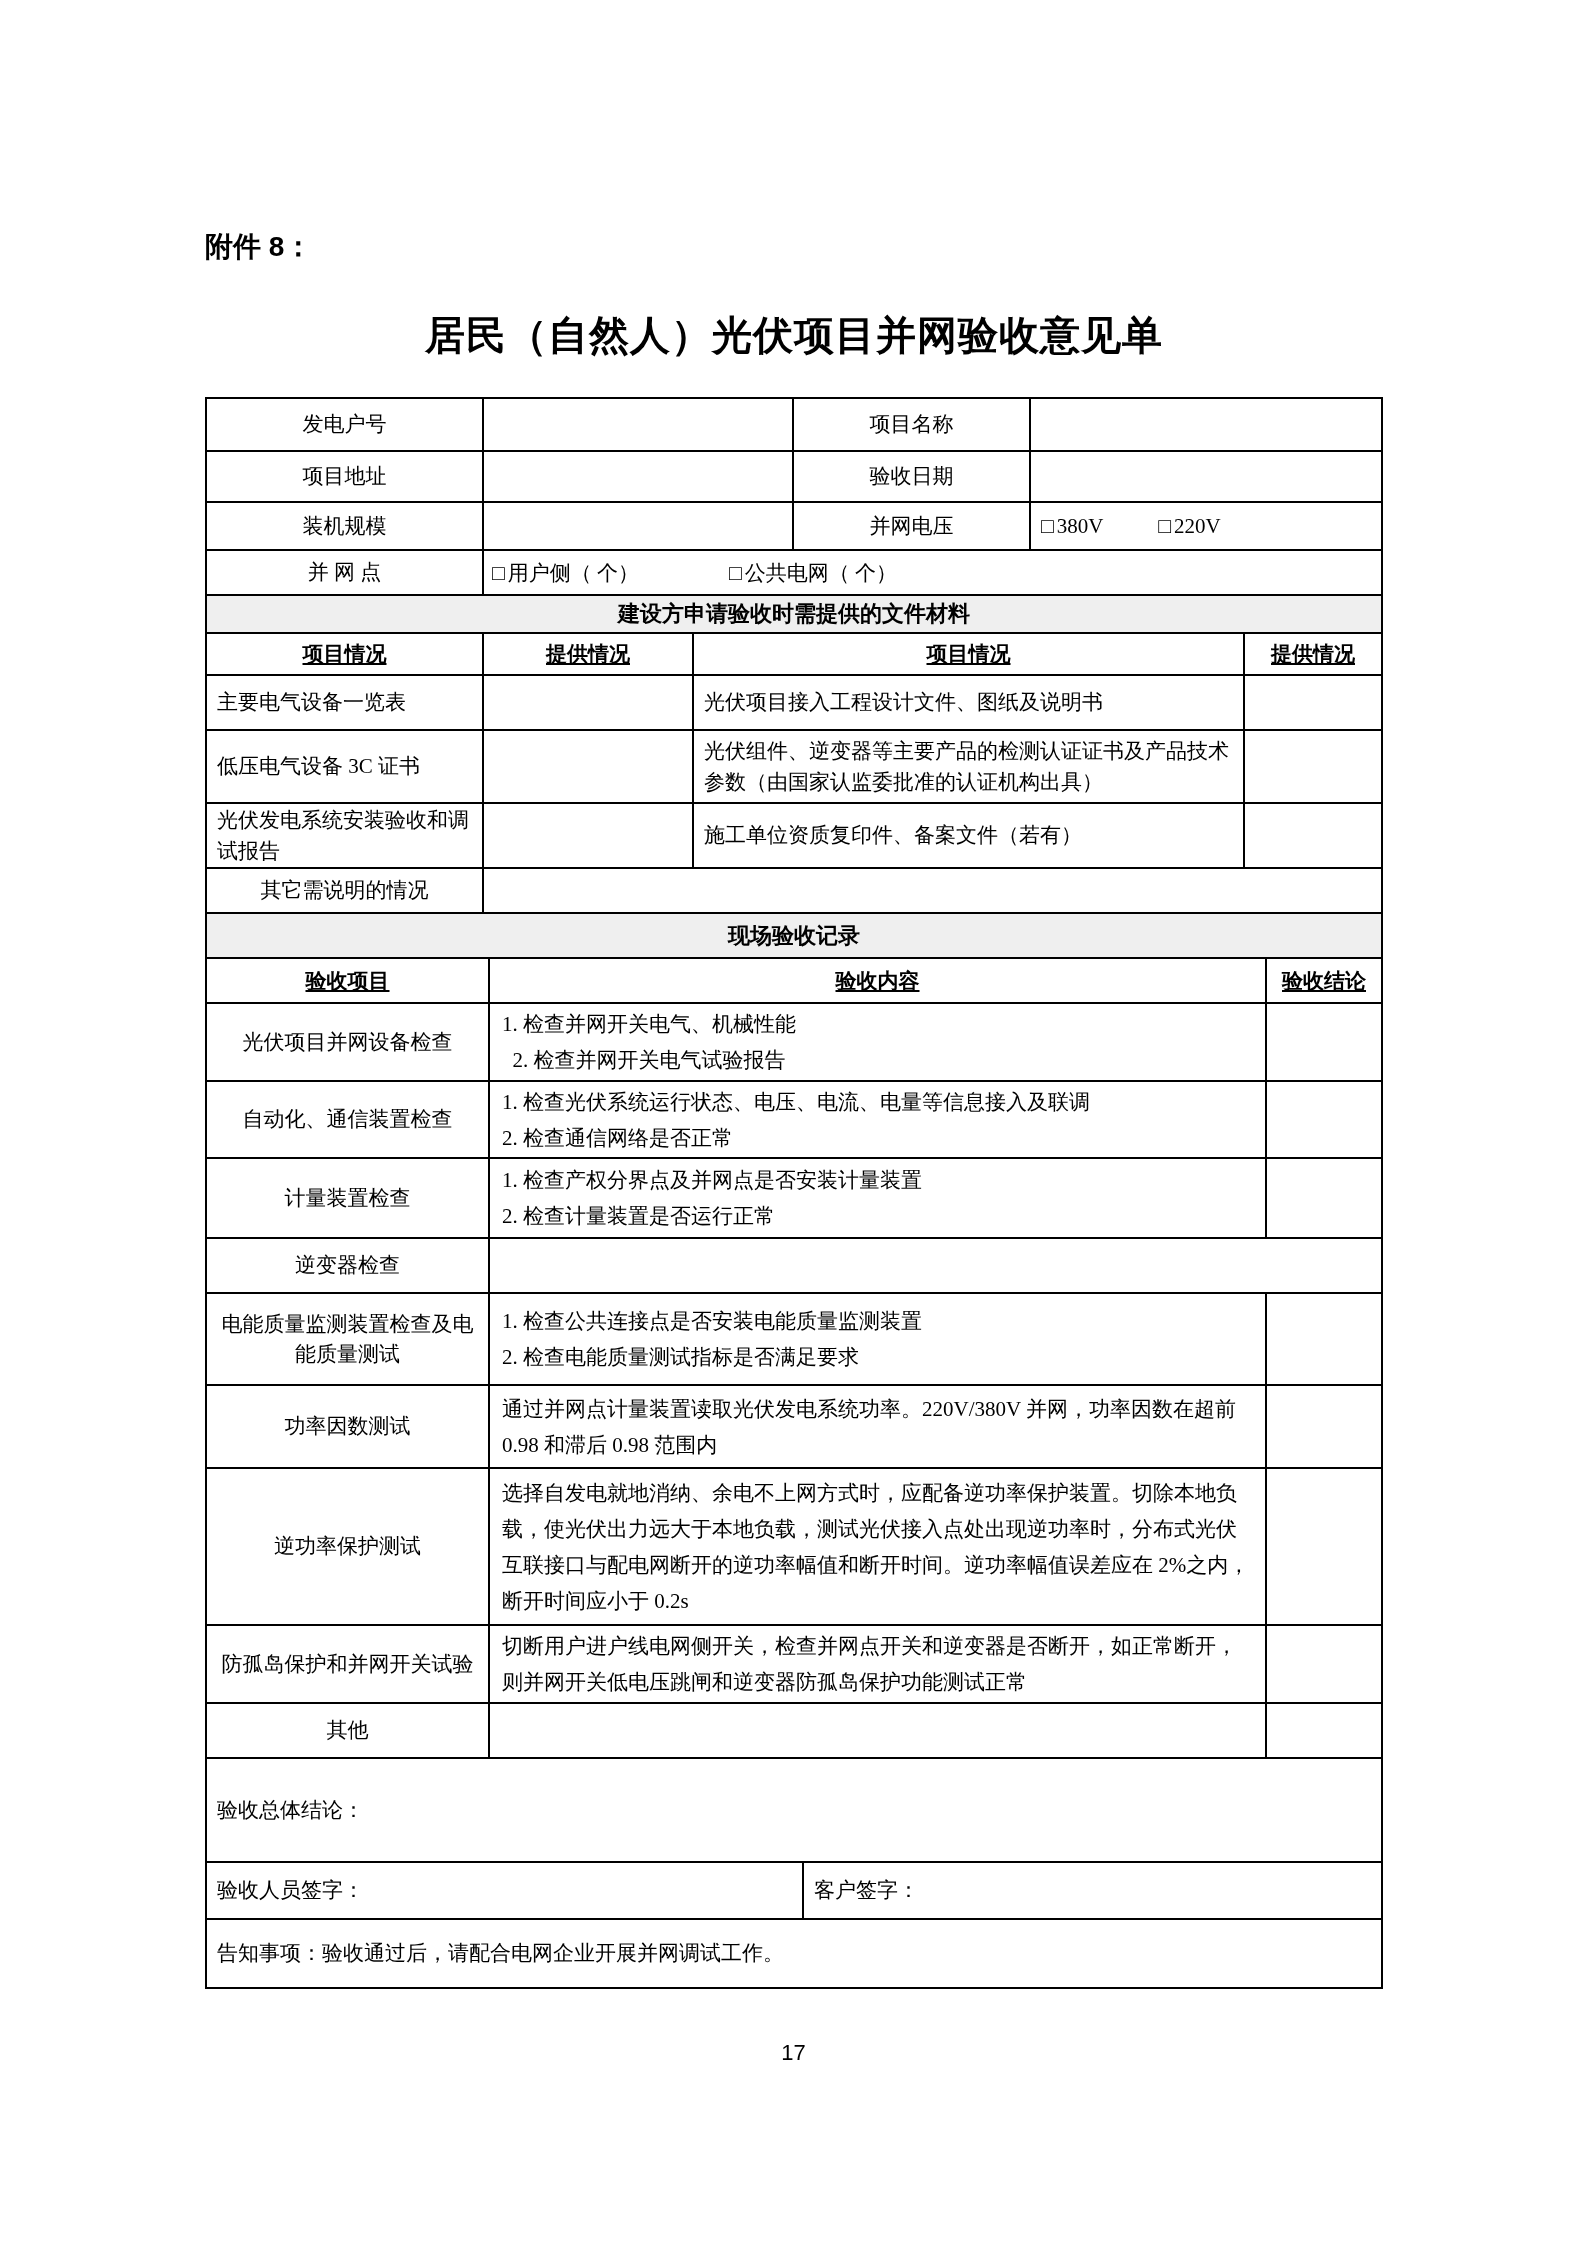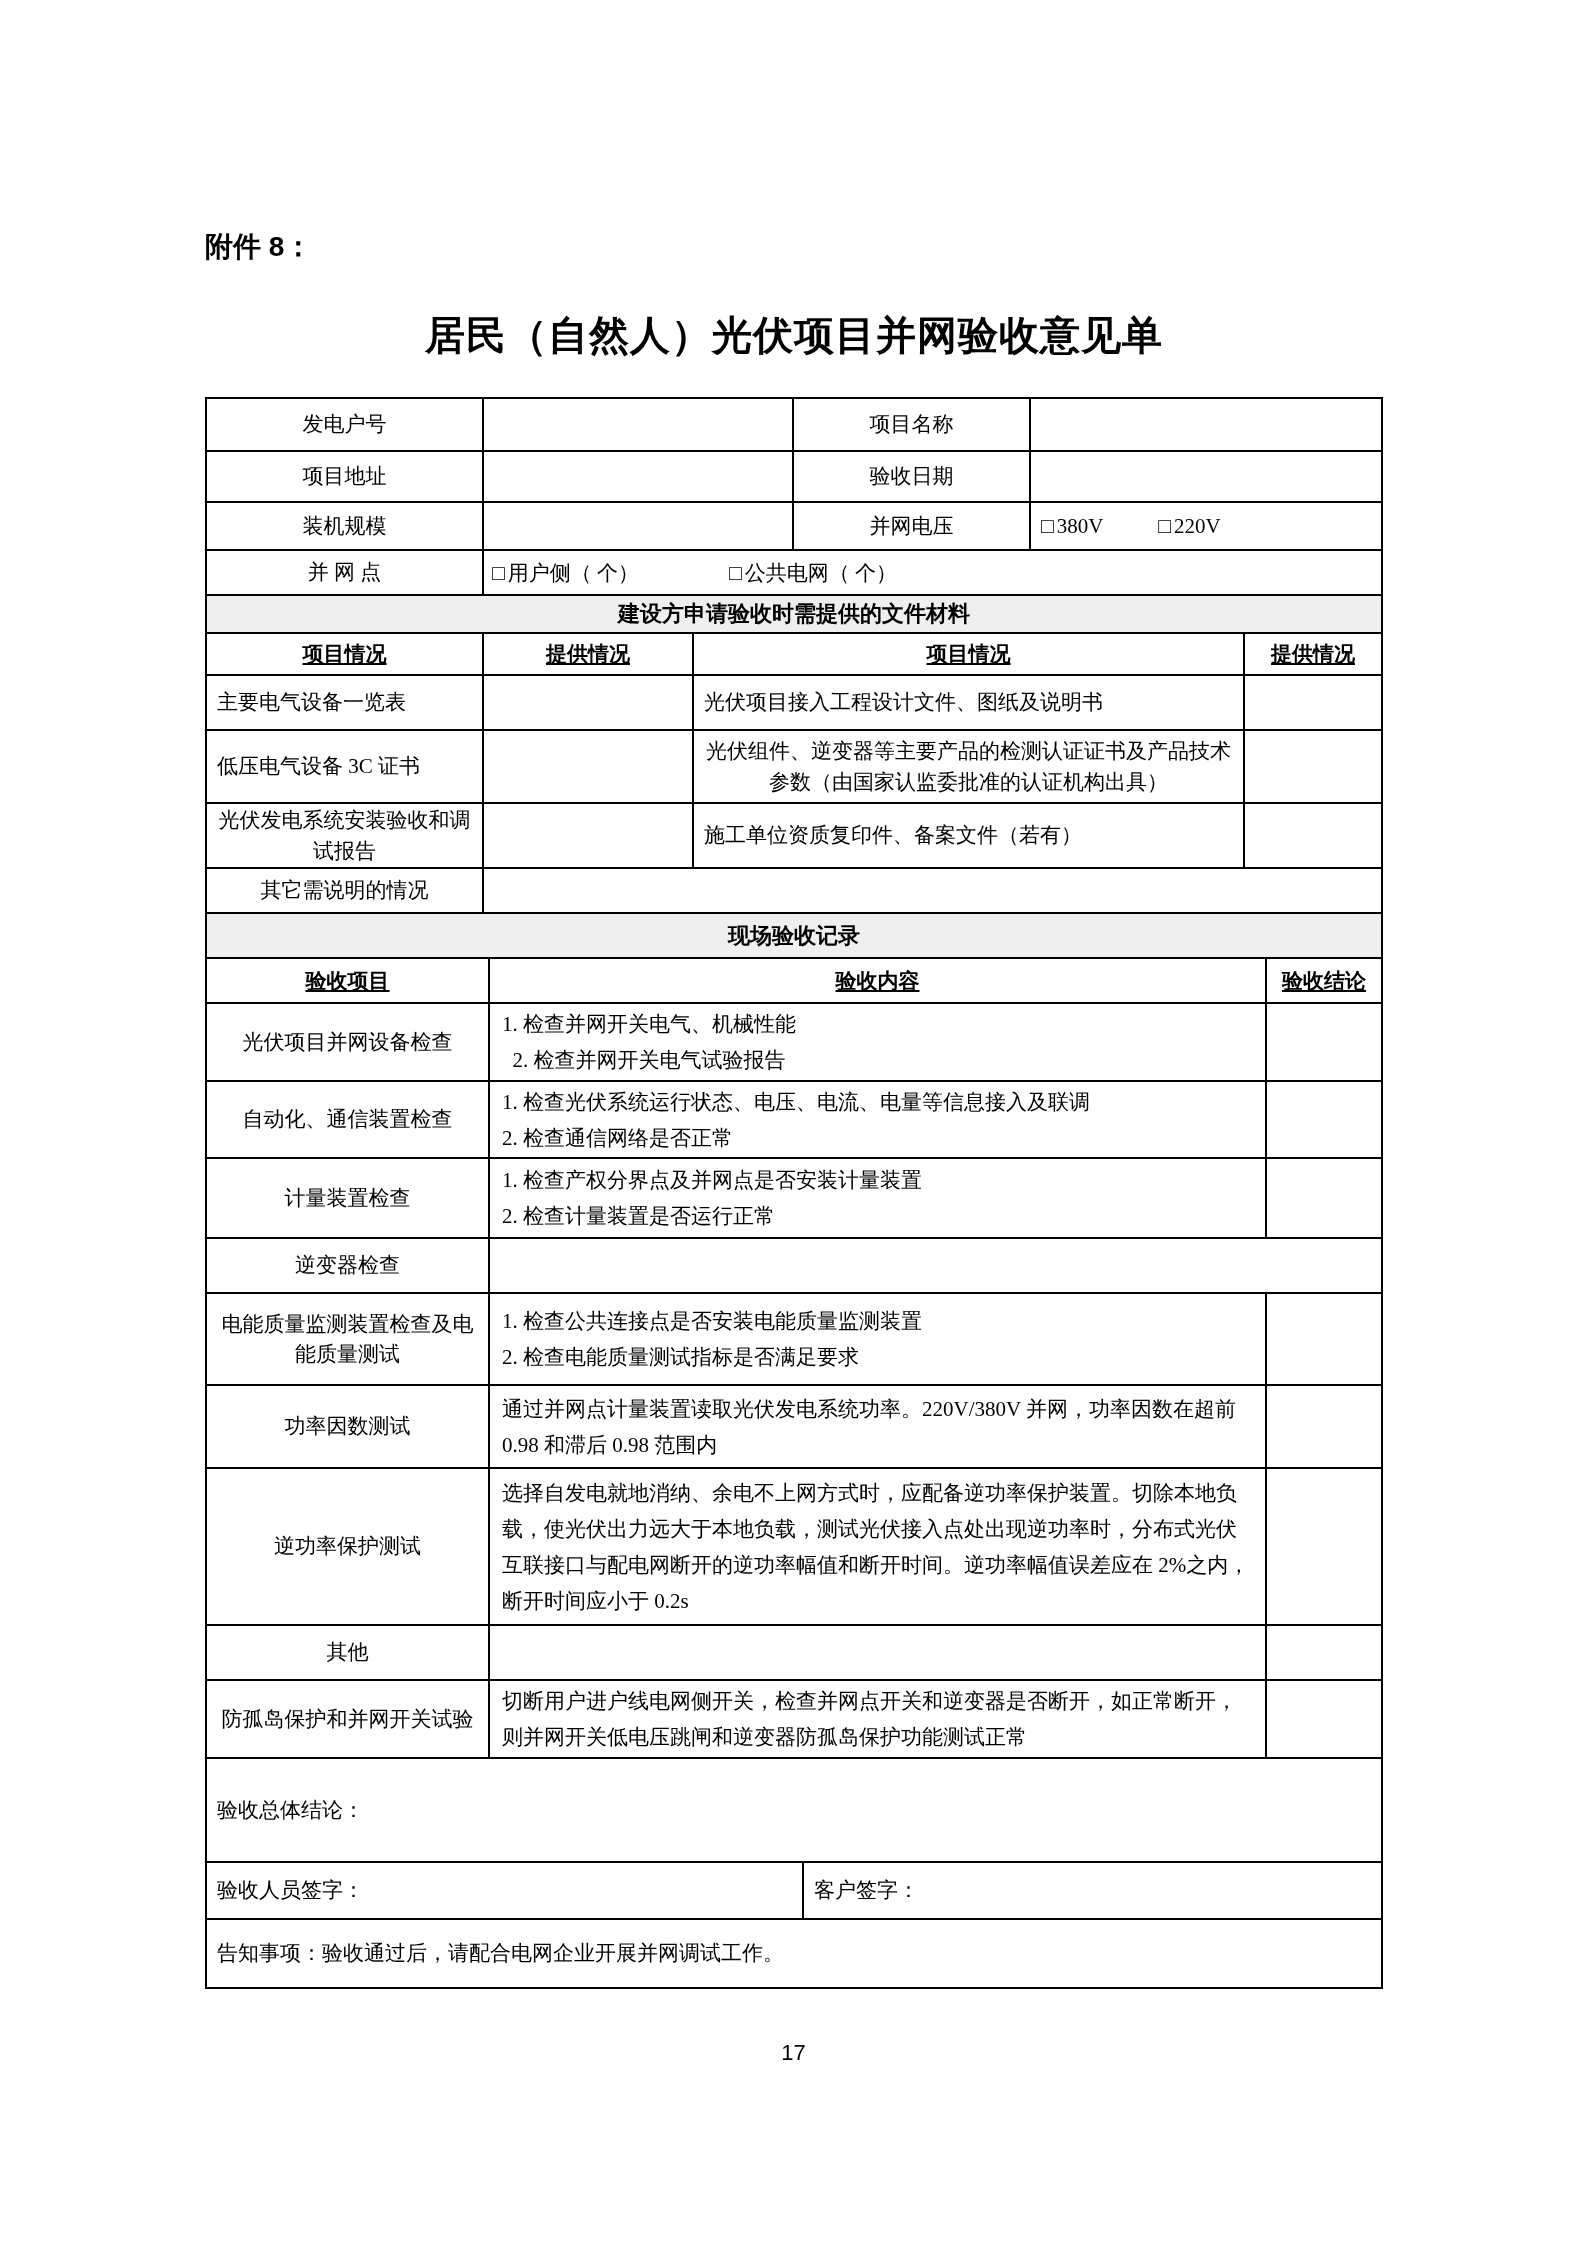--- a/index.html
+++ b/index.html
@@ -24,21 +24,21 @@
   }
 
   .tbl { position: absolute; left: 205px; top: 397px; width: 1178px; border: 2px solid #000; }
   .row { display: flex; border-top: 2px solid #000; }
   .row:first-child { border-top: none; }
   .c { border-left: 2px solid #000; display: flex; align-items: center; justify-content: center; overflow: hidden; }
   .c:first-child { border-left: none; }
   .grow { flex: 1; }
 
   .lab { font-size: 21px; text-align: center; line-height: 1.45; }
-  .left { justify-content: flex-start; text-align: center; padding: 4px 10px; }
+  .left { justify-content: flex-start; text-align: left; padding: 4px 10px; }
   .content {
     justify-content: flex-start; text-align: left; padding: 4px 12px;
     font-size: 21px; line-height: 36px; white-space: pre-wrap;
   }
   .sec {
     background: #efefef; font-weight: 700; font-size: 22px;
     font-family: "Liberation Sans", "DejaVu Sans", sans-serif;
   }
   .hdr {
     font-weight: 700; font-size: 21px;
@@ -183,32 +183,32 @@
       <div class="c content" style="width:777px">通过并网点计量装置读取光伏发电系统功率。220V/380V 并网，功率因数在超前 0.98 和滞后 0.98 范围内</div>
       <div class="c grow"></div>
     </div>
 
     <div class="row" style="height:157px">
       <div class="c lab" style="width:281px">逆功率保护测试</div>
       <div class="c content" style="width:777px">选择自发电就地消纳、余电不上网方式时，应配备逆功率保护装置。切除本地负载，使光伏出力远大于本地负载，测试光伏接入点处出现逆功率时，分布式光伏互联接口与配电网断开的逆功率幅值和断开时间。逆功率幅值误差应在 2%之内，断开时间应小于 0.2s</div>
       <div class="c grow"></div>
     </div>
 
+    <div class="row" style="height:78px">
+      <div class="c lab" style="width:281px;padding:0 14px">防孤岛保护和并网开关试验</div>
+      <div class="c content" style="width:777px">切断用户进户线电网侧开关，检查并网点开关和逆变器是否断开，如正常断开，则并网开关低电压跳闸和逆变器防孤岛保护功能测试正常</div>
+      <div class="c grow"></div>
+    </div>
+
     <div class="row" style="height:55px">
       <div class="c lab" style="width:281px">其他</div>
       <div class="c content" style="width:777px"></div>
       <div class="c grow"></div>
     </div>
 
-    <div class="row" style="height:78px">
-      <div class="c lab" style="width:281px;padding:0 14px">防孤岛保护和并网开关试验</div>
-      <div class="c content" style="width:777px">切断用户进户线电网侧开关，检查并网点开关和逆变器是否断开，如正常断开，则并网开关低电压跳闸和逆变器防孤岛保护功能测试正常</div>
-      <div class="c grow"></div>
-    </div>
-
     <div class="row" style="height:104px">
       <div class="c grow lab left">验收总体结论：</div>
     </div>
 
     <div class="row" style="height:57px">
       <div class="c lab left" style="width:595px">验收人员签字：</div>
       <div class="c grow lab left">客户签字：</div>
     </div>
 
     <div class="row" style="height:69px">

